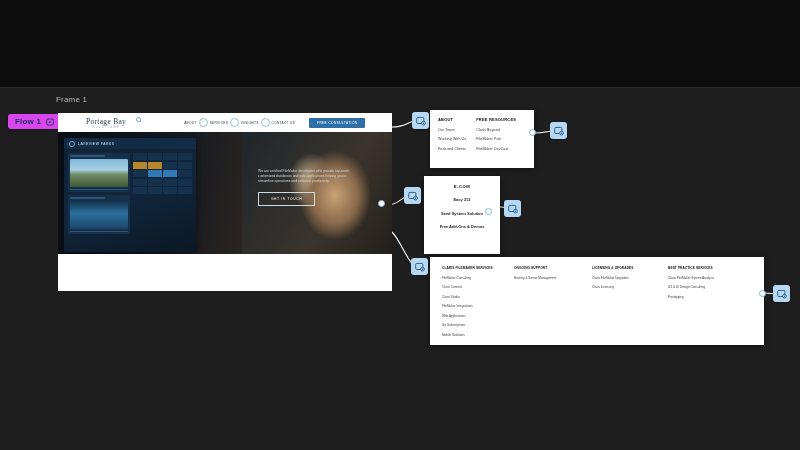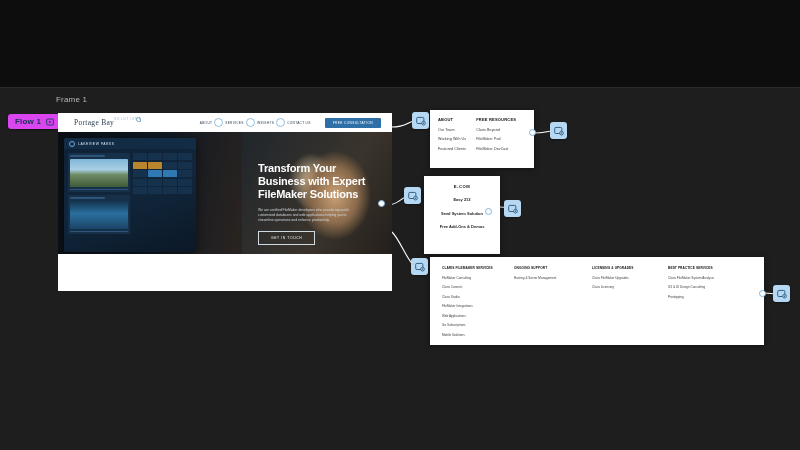--- a/index.html
+++ b/index.html
@@ -46,21 +46,21 @@
   .site-frame {
     position: absolute; left: 58px; top: 113px;
     width: 334px; height: 178px;
     background: #ffffff; overflow: hidden;
   }
   .site-nav {
     height: 19px; background: #ffffff;
     display: flex; align-items: center; padding: 0 8px;
     position: relative;
   }
-  .logo { display: flex; flex-direction: row; margin-left: 8px; }
+  .logo { display: flex; flex-direction: column; margin-left: 20px; }
   .logo-main {
     font-size: 7.5px; color: #2d3f50; letter-spacing: .3px;
     font-family: "Liberation Serif", serif;
   }
   .logo-sub { font-size: 2.6px; color: #7d97ad; letter-spacing: 1.4px; text-align: center; }
   .logo-mark {
     position: absolute; left: 78px; top: 4px;
     width: 5px; height: 5px;
     border: 1px solid #7aa8cc; border-radius: 50% 50% 0 50%;
   }
@@ -294,21 +294,20 @@
               <div class="dash-cell"></div>
                 <div class="dash-cell"></div>
                 <div class="dash-cell"></div>
                 <div class="dash-cell"></div>
             </div>
           </div>
         </div>
       </div>
 
       <div class="hero-copy">
-        <div class="hero-h1">Transform Your Business with Expert FileMaker Solutions</div>
         <div class="hero-p">We are certified FileMaker developers who provide top-notch customized databases and web applications helping you to streamline operations and enhance productivity.</div>
         <div class="hero-btn">GET IN TOUCH</div>
       </div>
     </div>
 
     <div class="site-footer-white"></div>
   </div>
 
   <div class="panel panel-about">
     <div class="menu-cols">

